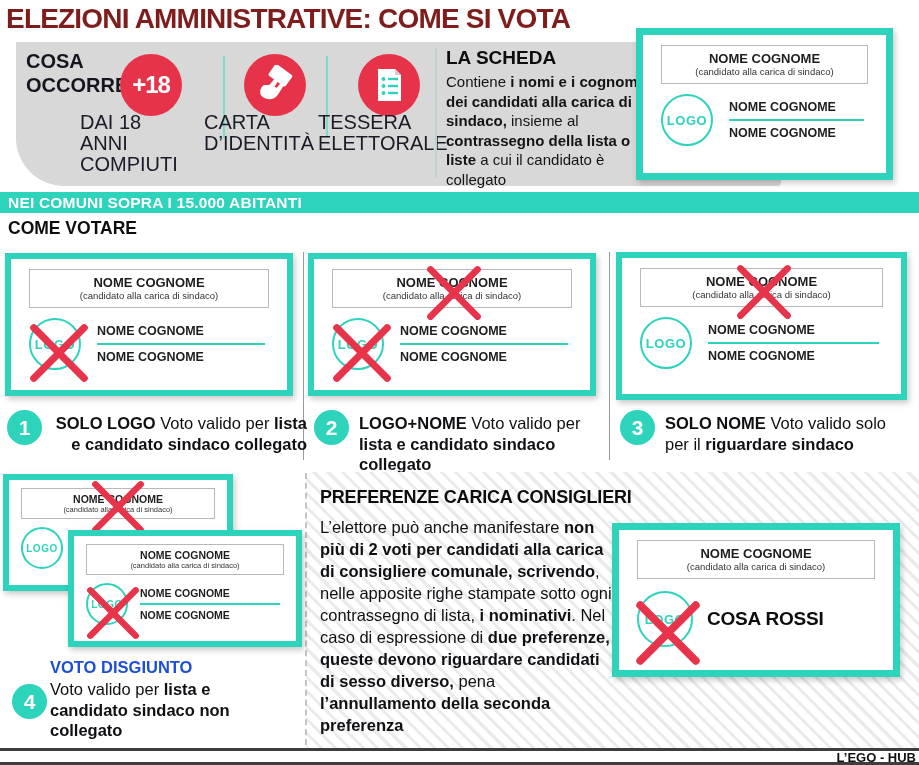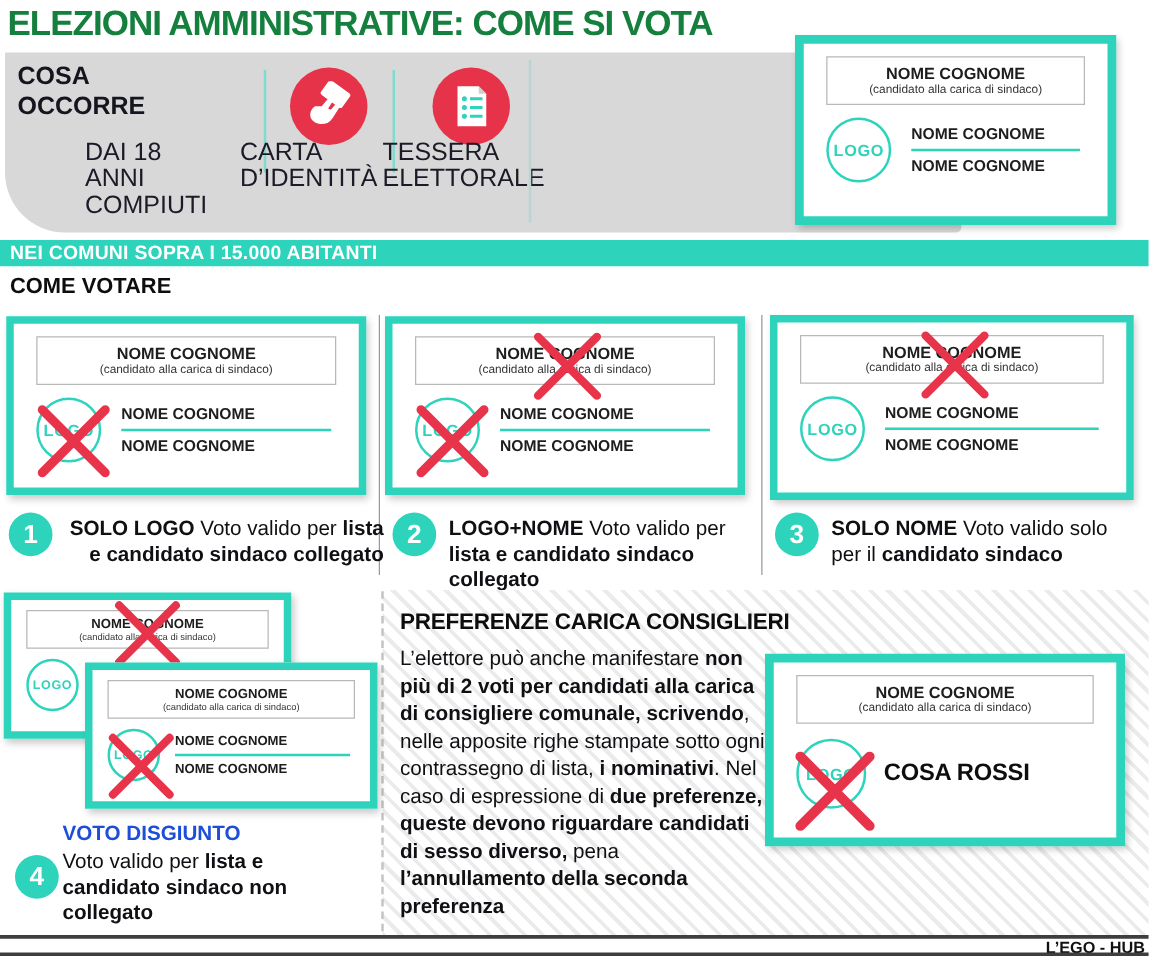--- a/index.html
+++ b/index.html
@@ -4,24 +4,24 @@
 <style>
   * { margin:0; padding:0; box-sizing:border-box; }
   body { background:#fff; }
   #page {
     position:relative; width:919px; height:765px; overflow:hidden;
     background:#ffffff; font-family:"Liberation Sans", sans-serif; color:#111;
   }
   .abs { position:absolute; }
 
   
-  .main-title { left:6px; top:3px; font-size:28px; font-weight:bold; letter-spacing:-0.8px; color:#15803d; }
-
-  
-  .grayband { left:4px; top:42px; width:765px; height:144px; background:#d8d8d8; border-radius:0 60px 4px 48px; }
+  .main-title { left:6px; top:3px; font-size:28px; font-weight:bold; letter-spacing:-0.8px; color:#7f1d1d; }
+
+  
+  .grayband { left:16px; top:42px; width:765px; height:144px; background:#d8d8d8; border-radius:0 60px 4px 48px; }
   .cosa { left:10px; top:7px; font-size:20px; line-height:24px; font-weight:bold; color:#15151f; }
   .redcircle { background:#e7334a; border-radius:50%; width:62px; height:62px;
                display:flex; align-items:center; justify-content:center; color:#fff; }
   .badge18 { font-size:24px; font-weight:bold; letter-spacing:-1px; }
   .req-cap { text-align:left; font-size:20px; line-height:21px; color:#1b1b28; width:140px; }
   .vdiv { width:2px; height:82px; background:#7edbcd; }
   .vdiv-tall { width:2px; height:130px; background:#b5d6d1; }
 
   
   .scheda { left:430px; top:5px; width:212px; }
@@ -96,20 +96,23 @@
 <div id="page">
 
   <div class="abs main-title">ELEZIONI AMMINISTRATIVE: COME SI VOTA</div>
 
   <div class="abs grayband">
     <div class="abs cosa">
       <div>COSA</div>
       <div>OCCORRE</div>
     </div>
 
+    <div class="abs redcircle" style="left:104px; top:12px;">
+      <span class="badge18">+18</span>
+    </div>
     <div class="abs req-cap" style="left:64px; top:70px;">
       <div>DAI 18</div>
       <div>ANNI COMPIUTI</div>
     </div>
 
     <div class="abs vdiv" style="left:207px; top:14px;"></div>
 
     <div class="abs redcircle" style="left:228px; top:12px;">
       <svg width="40" height="40" viewBox="0 0 40 40">
         <g fill="#ffffff">
@@ -139,20 +142,24 @@
         </g>
       </svg>
     </div>
     <div class="abs req-cap" style="left:302px; top:70px;">
       <div>TESSERA</div>
       <div>ELETTORALE</div>
     </div>
 
     <div class="abs vdiv-tall" style="left:419px; top:6px;"></div>
 
+    <div class="abs scheda">
+      <h2>LA SCHEDA</h2>
+      <p><span>Contiene </span><span class="b">i nomi e i cognomi dei candidati alla carica di sindaco,</span><span> insieme al </span><span class="b">contrassegno della lista o liste</span><span> a cui il candidato è collegato</span></p>
+    </div>
   </div>
 
   <div class="card lg" style="left:636px; top:28px; width:257px; height:152px;">
     <div class="namebox">
       <div class="nb-name">NOME COGNOME</div>
       <div class="nb-role">(candidato alla carica di sindaco)</div>
     </div>
     <div class="logorow">
       <div class="logocircle">
           <span>LOGO</span>
@@ -245,21 +252,21 @@
   <div class="abs optcap" style="left:52px; top:413px; width:255px;text-align:right;"><span class="b">SOLO LOGO</span><span> Voto valido per </span><span class="b">lista e candidato sindaco collegato</span></div>
 
   <div class="abs numcircle" style="left:314px; top:410px;">
       <span>2</span>
     </div>
   <div class="abs optcap" style="left:359px; top:413px; width:255px;"><span class="b">LOGO+NOME</span><span> Voto valido per </span><span class="b">lista e candidato sindaco collegato</span></div>
 
   <div class="abs numcircle" style="left:620px; top:410px;">
       <span>3</span>
     </div>
-  <div class="abs optcap" style="left:665px; top:413px; width:240px;"><span class="b">SOLO NOME</span><span> Voto valido solo per il </span><span class="b">candidato sindaco</span></div>
+  <div class="abs optcap" style="left:665px; top:413px; width:240px;"><span class="b">SOLO NOME</span><span> Voto valido solo per il </span><span class="b">riguardare sindaco</span></div>
 
   <div class="abs hatch"></div>
   <div class="abs dashdiv"></div>
 
   <div class="card sm b6" style="left:3px; top:474px; width:230px; height:117px;">
     <div class="namebox">
       <div class="nb-name">NOME COGNOME</div>
       <div class="nb-role">(candidato alla carica di sindaco)</div>
     </div>
     <div class="logorow">

